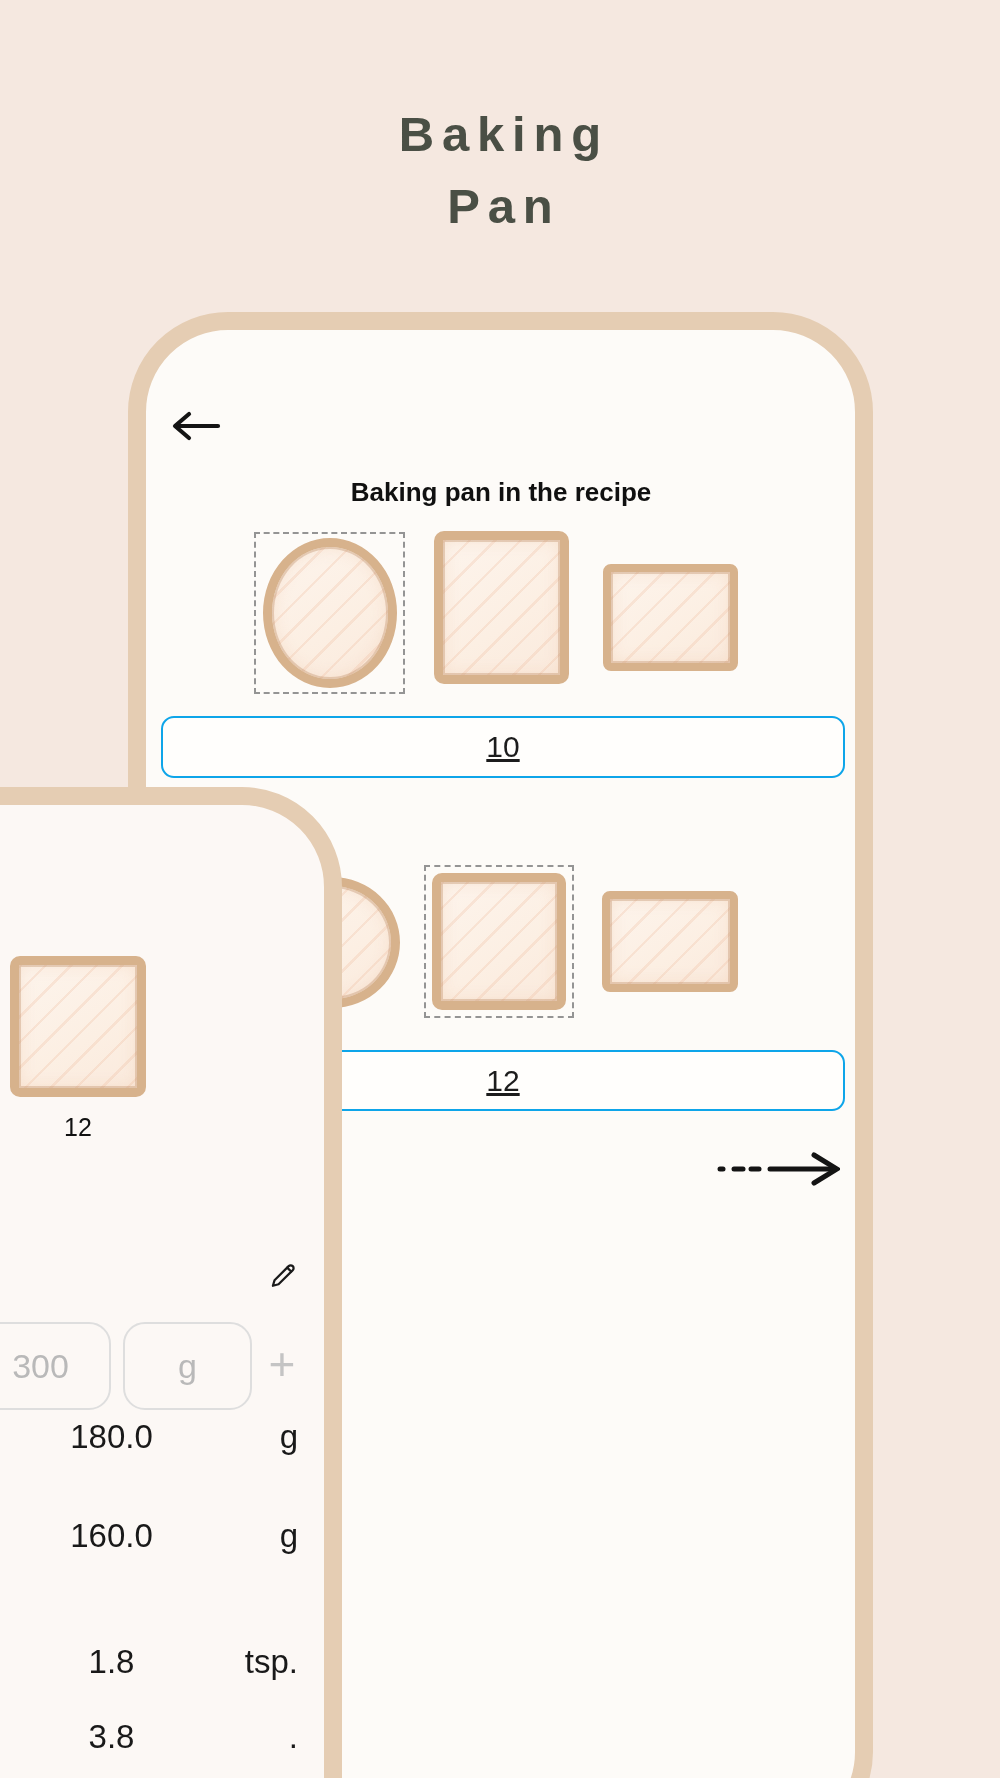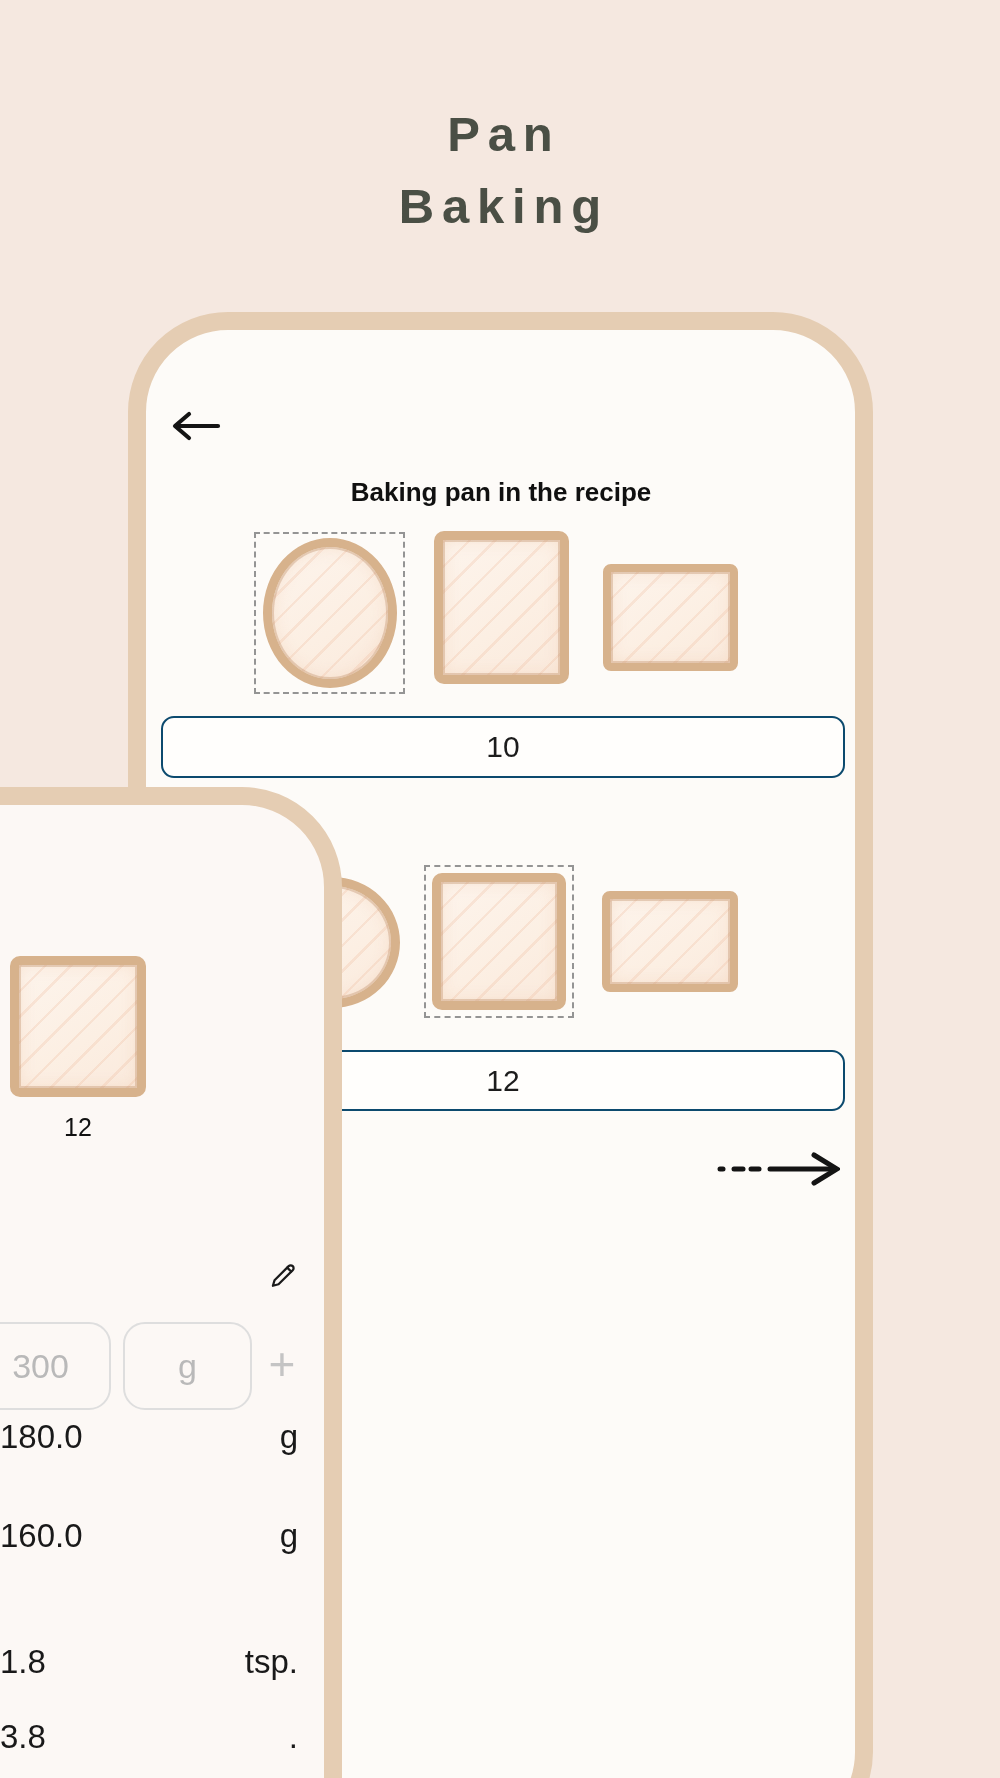--- a/index.html
+++ b/index.html
@@ -17,22 +17,22 @@
   .phone{position:absolute;box-sizing:border-box;border:18px solid #e5cdb3;}
   .back-phone{left:128px;top:312px;width:745px;height:1540px;border-radius:100px;background:#fdfbf8;}
   .front-phone{left:-130px;top:787px;width:472px;height:1110px;border-radius:0 100px 0 0;background:#fcf8f5;}
   .layer{position:absolute;left:0;top:0;width:1000px;height:1778px;pointer-events:none;}
   .layer > *{pointer-events:auto;}
   
   .h{position:absolute;left:146px;width:710px;text-align:center;font-size:26px;font-weight:700;color:#101010;}
   .h1{top:477px;} .h2{top:810px;}
   .size-input{
     position:absolute;left:161px;width:684px;height:62px;box-sizing:border-box;
-    border:2px solid #0c4a6e;border-radius:13px;background:#fffefc;
-    font-size:30px;line-height:58px;text-align:center;color:#1c1c1c;
+    border:2px solid #0ea5e9;border-radius:13px;background:#fffefc;
+    font-size:30px;line-height:58px;text-align:center;color:#1c1c1c;text-decoration:underline;
   }
   .in10{top:716px;} .in12{top:1050px;height:61px;}
   
   .pan{
     box-sizing:border-box;border:9px solid #d7b28c;
     background:
       repeating-linear-gradient(135deg, rgba(233,168,132,.20) 0 2.5px, rgba(0,0,0,0) 2.5px 18px),
       linear-gradient(150deg,#fdf4ec 0%,#fcefe3 60%,#faeadd 100%);
     box-shadow:inset 0 0 0 2px rgba(178,125,82,.30), inset 0 0 16px rgba(242,205,175,.45);
   }
@@ -67,33 +67,33 @@
     border:2px solid #dedede;border-radius:22px;background:transparent;
     color:#b9b9b9;font-size:34px;line-height:84px;text-align:center;
   }
   .amt{left:-30px;width:141px;}
   .unit-in{left:123px;width:129px;}
   .plus{
     position:absolute;left:256px;top:1322px;width:52px;height:88px;
     font-size:46px;font-weight:300;color:#c4c4c4;line-height:84px;text-align:center;
   }
   .ing-row{position:absolute;left:0;width:298px;height:48px;font-size:33px;color:#191919;}
-  .ing-row .num{position:absolute;left:0;width:203px;line-height:48px;}
+  .ing-row .num{position:absolute;left:10px;width:203px;text-align:center;line-height:48px;}
   .ing-row .unit{position:absolute;right:0;text-align:right;line-height:48px;}
   .row0{top:1413px;} .row1{top:1512px;} .row2{top:1613px;margin-top:25px;} .row3{top:1713px;}
   svg{display:block;}
 </style>
 </head>
 <body>
 
 <div class="screen">
 
   <div class="app-title">
+    <div>Baking</div>
     <div>Pan</div>
-    <div>Baking</div>
   </div>
 
   <div class="phone back-phone"></div>
 
   <div class="layer">
 
     <svg class="icon back-arrow" width="52" height="32" viewBox="0 0 52 32" fill="none" stroke="#141414" stroke-width="4.2" stroke-linecap="round" stroke-linejoin="round">
       <path d="M49 16 H7"></path>
         <path d="M20 4 L6 16 L20 28"></path>
     </svg>

